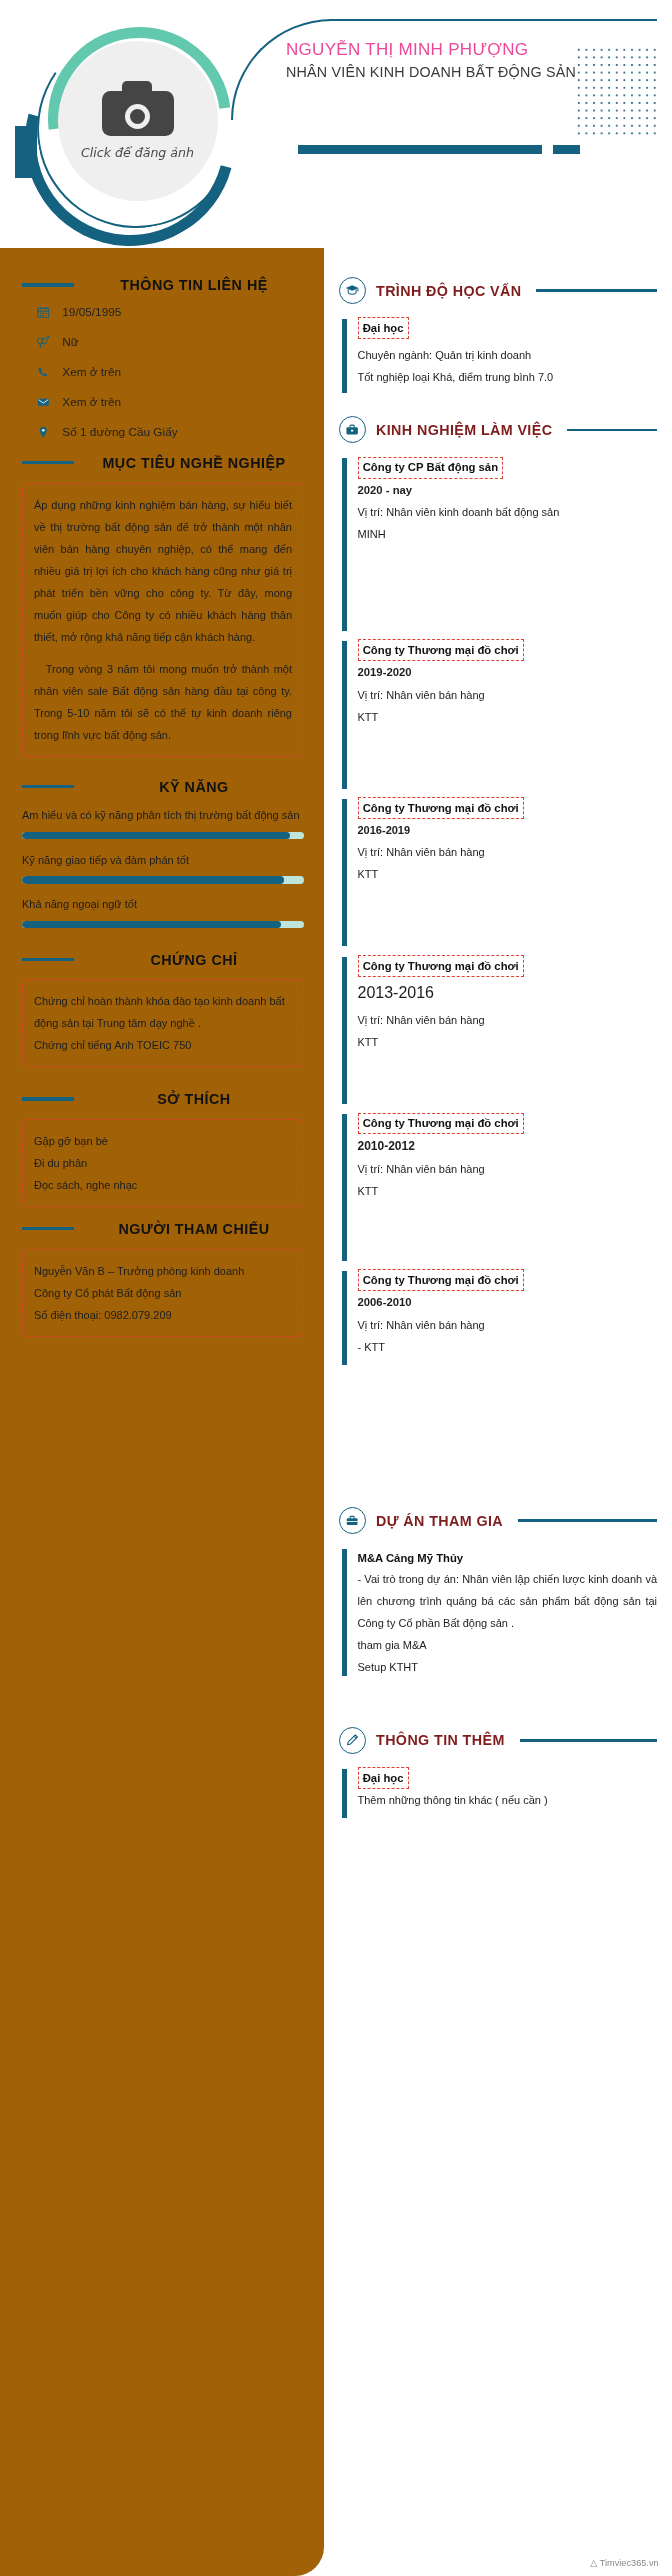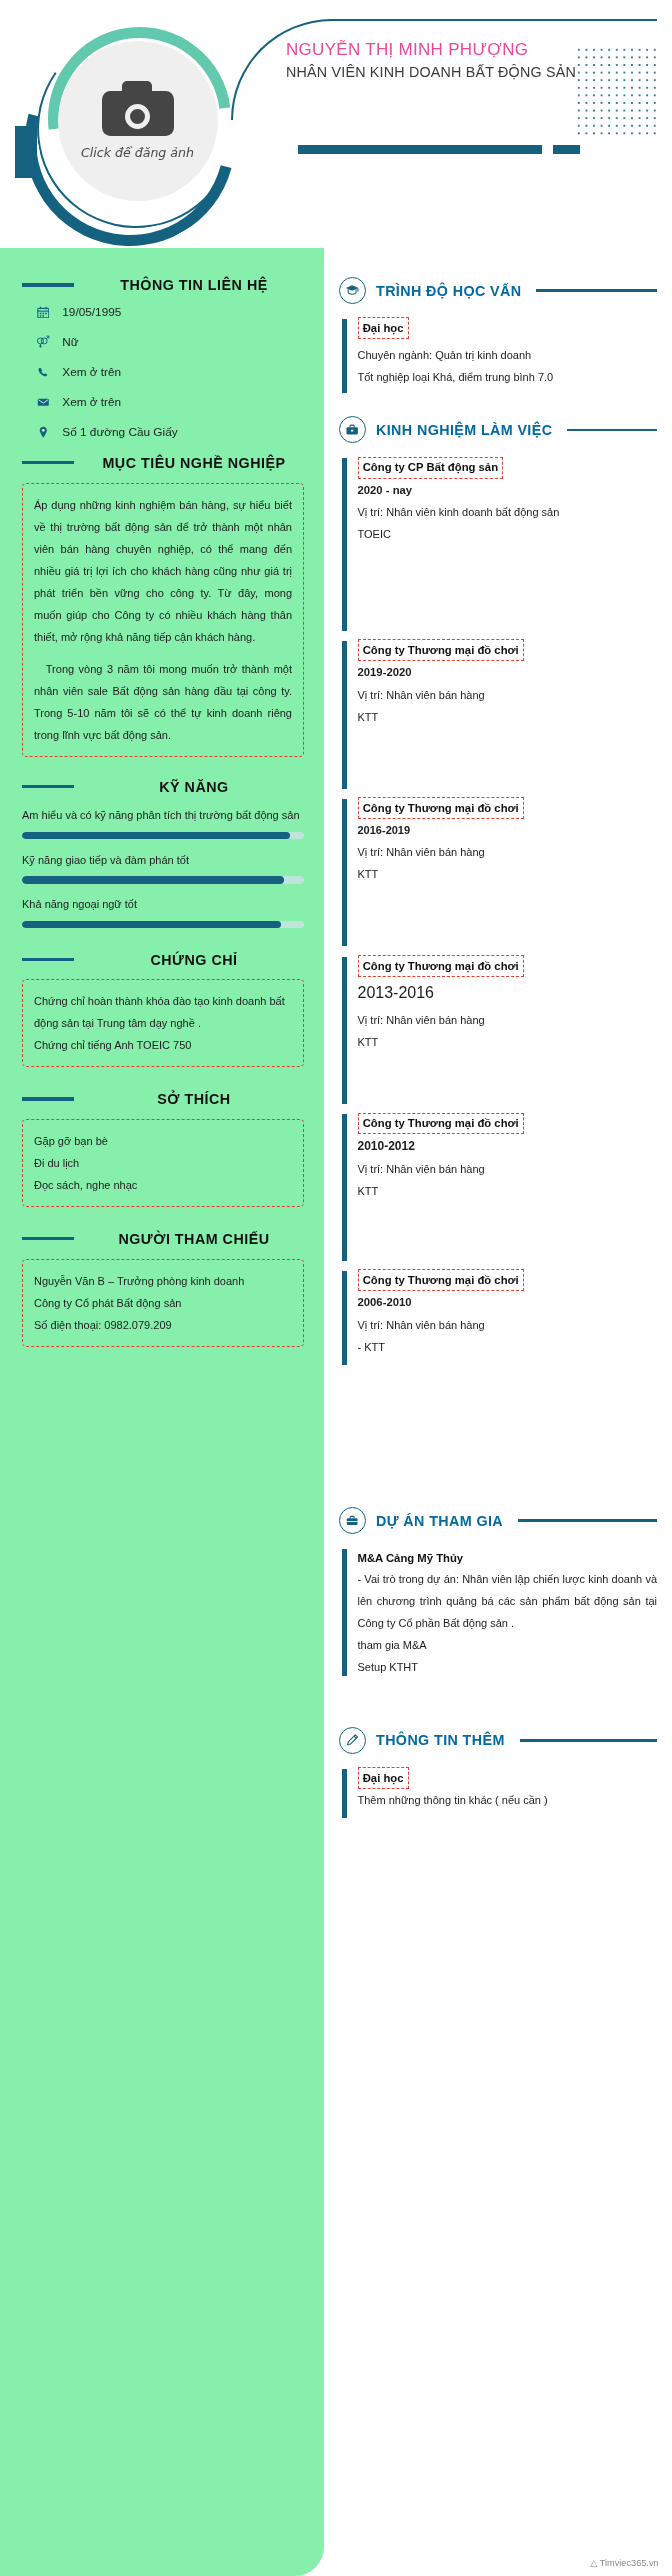--- a/index.html
+++ b/index.html
@@ -103,21 +103,21 @@
   }
   .deco-square {
     position: absolute; left: 15px; top: 126px; width: 22px; height: 52px;
     background: #156180;
   }
 
   
   .columns { position: relative; display: flex; }
   .sidebar {
     width: 324px; min-height: 2328px;
-    background: #86efac; padding: 29px 20px 34px 22px;
+    background: #a16207; padding: 29px 20px 34px 22px;
     border-radius: 0 0 29px 0;
   }
   .maincol { flex: 1; padding: 29px 15px 25px 15px; position: relative; }
 
   
   .side-head {
     display: flex; align-items: center; gap: 10px;
     margin: 0 0 11.8px 0;
   }
   .side-rule { width: 52px; height: 3.4px; background: #156180; flex: none; }
@@ -153,21 +153,21 @@
   .main-head {
     display: flex; align-items: center; gap: 10px; margin-bottom: 13.4px;
   }
   .badge {
     width: 27px; height: 27px; border-radius: 50%;
     border: 1.7px solid #156180; color: #156180;
     display: flex; align-items: center; justify-content: center; flex: none;
     background: #fff;
   }
   .main-title {
-    font-size: 14.3px; font-weight: bold; color: #0369a1; letter-spacing: 0.4px;
+    font-size: 14.3px; font-weight: bold; color: #7f1d1d; letter-spacing: 0.4px;
     white-space: nowrap;
   }
   .main-rule { flex: 1; height: 2.5px; background: #156180; margin-left: 5px; }
 
   .entry { position: relative; padding-left: 18.5px; margin-bottom: 6.7px; }
   .entry-bar {
     position: absolute; left: 3.4px; top: 1.7px; width: 5px; bottom: 1.7px;
     background: #156180;
   }
   .entry-title-wrap { display: inline-block; }
@@ -325,25 +325,25 @@
         <div class="list-line">Chứng chỉ hoàn thành khóa đào tạo kinh doanh bất động sản tại Trung tâm dạy nghề .</div>
         <div class="list-line">Chứng chỉ tiếng Anh TOEIC 750</div>
       </div>
 
       <div class="side-head" style="margin-top:23.5px">
         <div class="side-rule"></div>
         <div class="side-title">SỞ THÍCH</div>
       </div>
       <div class="dashed-box">
         <div class="list-line">Gặp gỡ bạn bè</div>
-        <div class="list-line">Đi du lịch</div>
+        <div class="list-line">Đi du phân</div>
         <div class="list-line">Đọc sách, nghe nhạc</div>
       </div>
 
-      <div class="side-head" style="margin-top:24px">
+      <div class="side-head" style="margin-top:14px">
         <div class="side-rule"></div>
         <div class="side-title">NGƯỜI THAM CHIẾU</div>
       </div>
       <div class="dashed-box">
         <div class="list-line">Nguyễn Văn B – Trưởng phòng kinh doanh</div>
         <div class="list-line">Công ty Cổ phát Bất động sản</div>
         <div class="list-line">Số điện thoại: 0982.079.209</div>
       </div>
 
     </div>
@@ -380,21 +380,21 @@
         </div>
         <div class="main-title">KINH NGHIỆM LÀM VIỆC</div>
         <div class="main-rule"></div>
       </div>
 
       <div class="entry" style="min-height:176px">
         <div class="entry-bar"></div>
         <div class="entry-title-wrap"><span class="entry-title">Công ty CP Bất động sản</span></div>
         <div class="entry-line" style="font-weight:bold;font-size:11.3px">2020 - nay</div>
         <div class="entry-line">Vị trí: Nhân viên kinh doanh bất động sản</div>
-        <div class="entry-line">TOEIC</div>
+        <div class="entry-line">MINH</div>
       </div>
 
       <div class="entry" style="min-height:151px">
         <div class="entry-bar"></div>
         <div class="entry-title-wrap"><span class="entry-title">Công ty Thương mại đồ chơi</span></div>
         <div class="entry-line" style="font-weight:bold;font-size:11.3px">2019-2020</div>
         <div class="entry-line">Vị trí: Nhân viên bán hàng</div>
         <div class="entry-line">KTT</div>
       </div>
 

